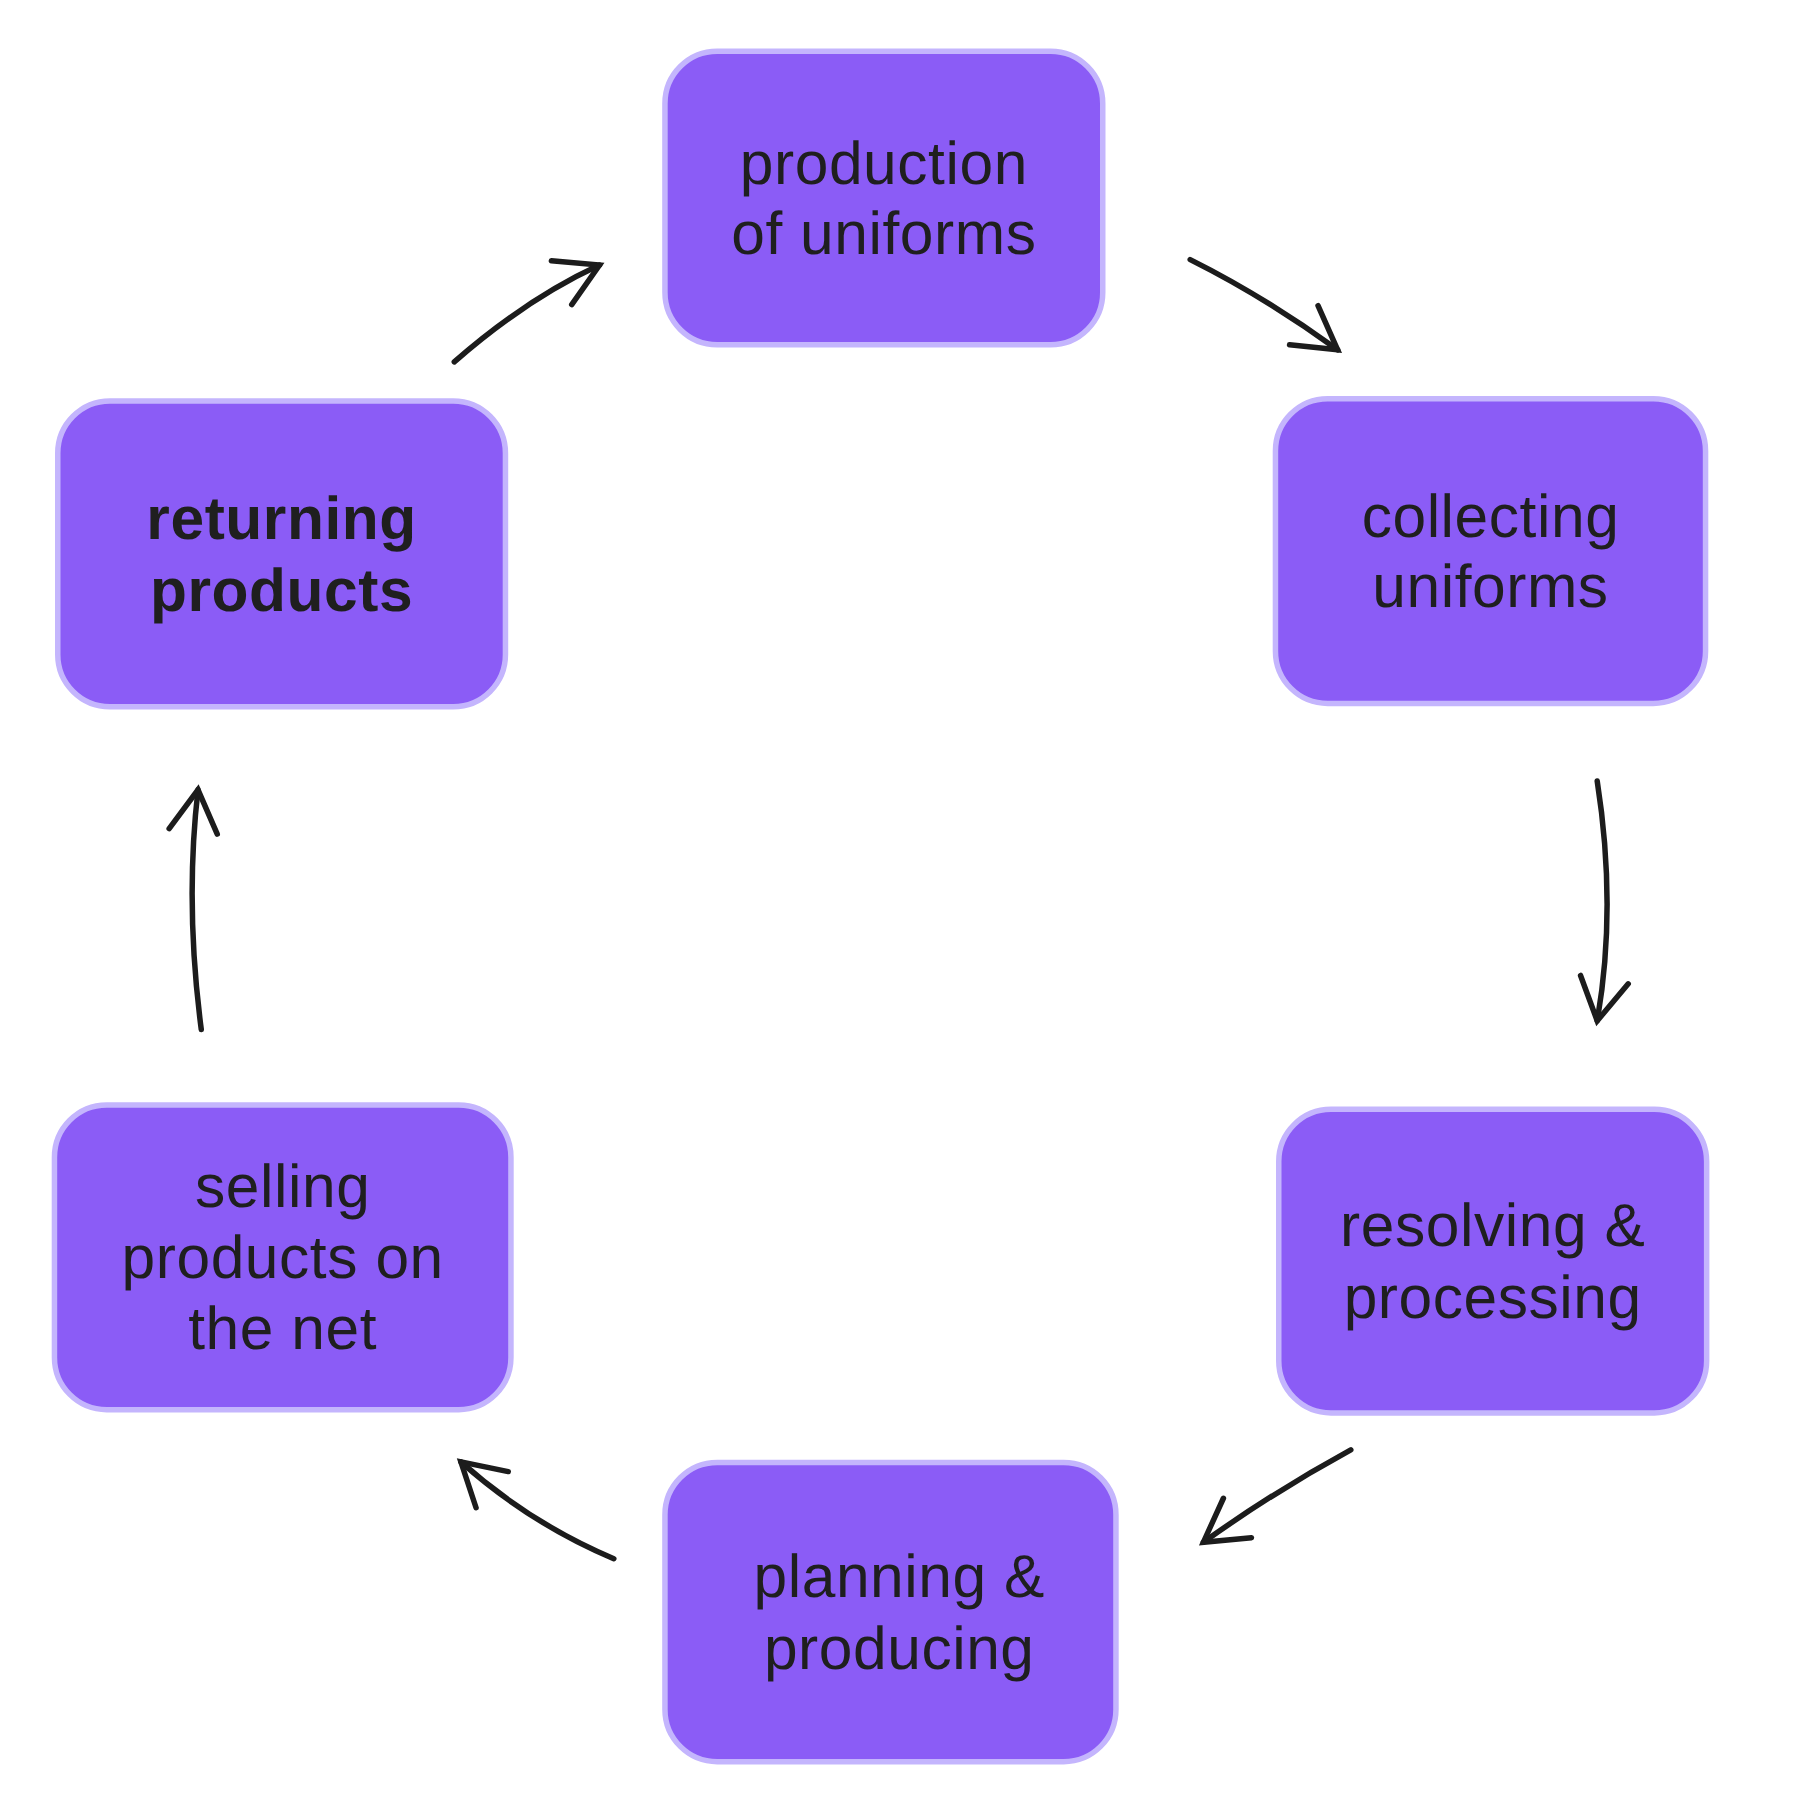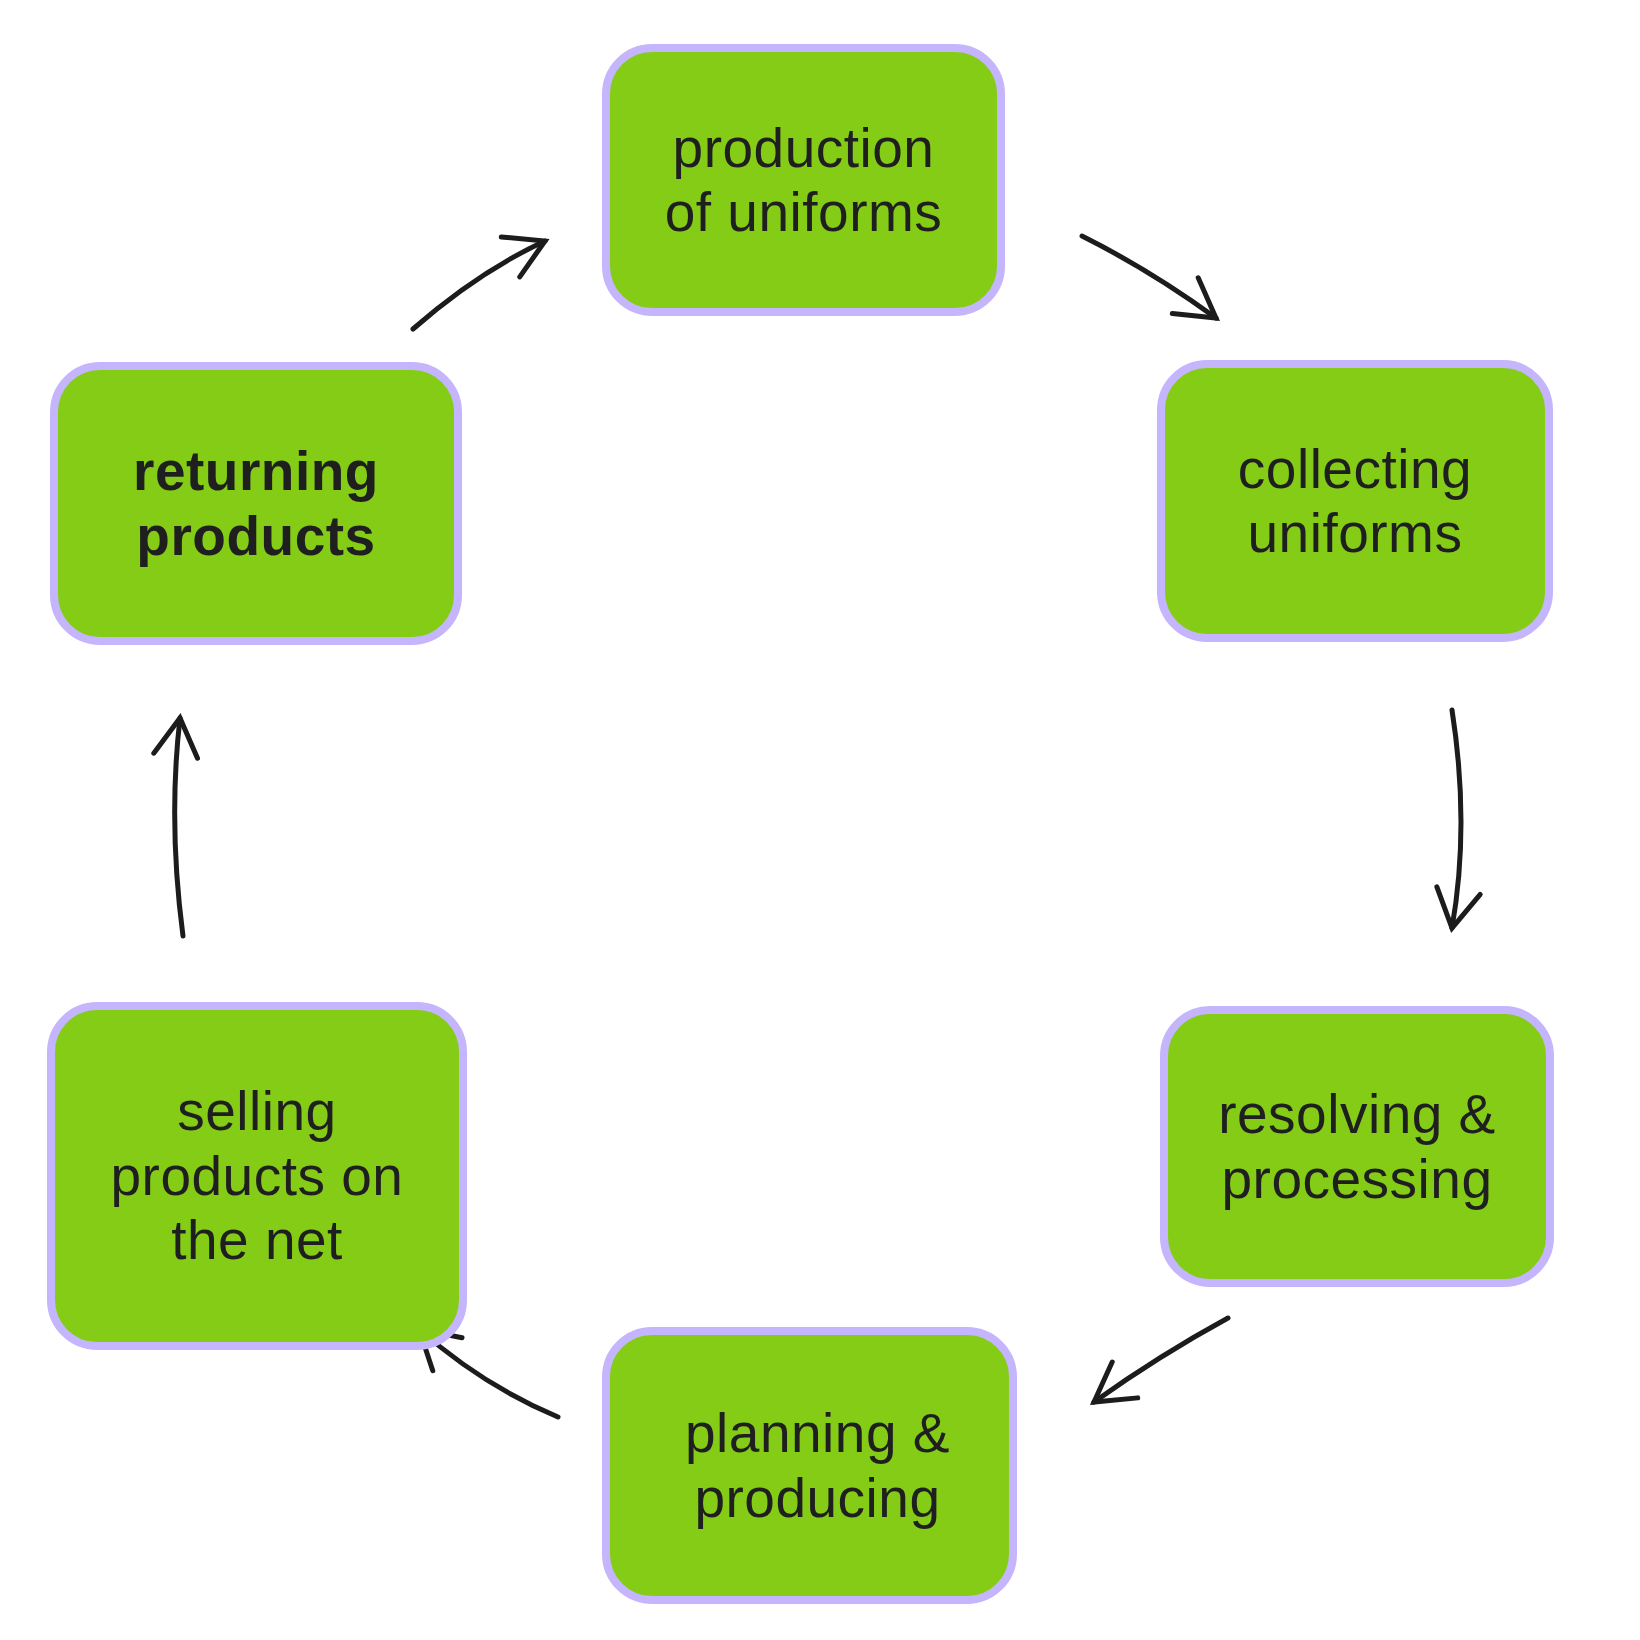--- a/index.html
+++ b/index.html
@@ -11,40 +11,40 @@
     position: relative;
     width: 1640px;
     height: 1640px;
     background: #ffffff;
     font-family: "Liberation Sans", "DejaVu Sans", sans-serif;
     overflow: hidden;
   }
   .node {
     position: absolute;
     box-sizing: border-box;
-    background: #84cc16;
-    border: 8px solid #c4b5fd;
+    background: #8b5cf6;
+    border: 5px solid #c4b5fd;
     border-radius: 50px;
     display: flex;
     align-items: center;
     justify-content: center;
     text-align: center;
   }
   .node .label {
     white-space: pre-line;
     font-size: 55px;
     line-height: 1.17;
     color: #1f1f1f;
     letter-spacing: 0.5px;
   }
   #node-production  { left: 602px;  top: 44px;   width: 403px; height: 272px; }
   #node-collecting  { left: 1157px; top: 360px;  width: 396px; height: 282px; }
   #node-resolving   { left: 1160px; top: 1006px; width: 394px; height: 281px; }
   #node-planning    { left: 602px;  top: 1327px; width: 415px; height: 277px; padding-left: 16px; }
-  #node-selling     { left: 47px;   top: 1002px; width: 420px; height: 348px; }
+  #node-selling     { left: 47px;   top: 1002px; width: 420px; height: 282px; }
   #node-returning   { left: 50px;   top: 362px;  width: 412px; height: 283px; font-weight: bold; }
   .arrow-layer {
     position: absolute;
     left: 0; top: 0;
     width: 1640px;
     height: 1640px;
     pointer-events: none;
   }
 </style>
 </head>

